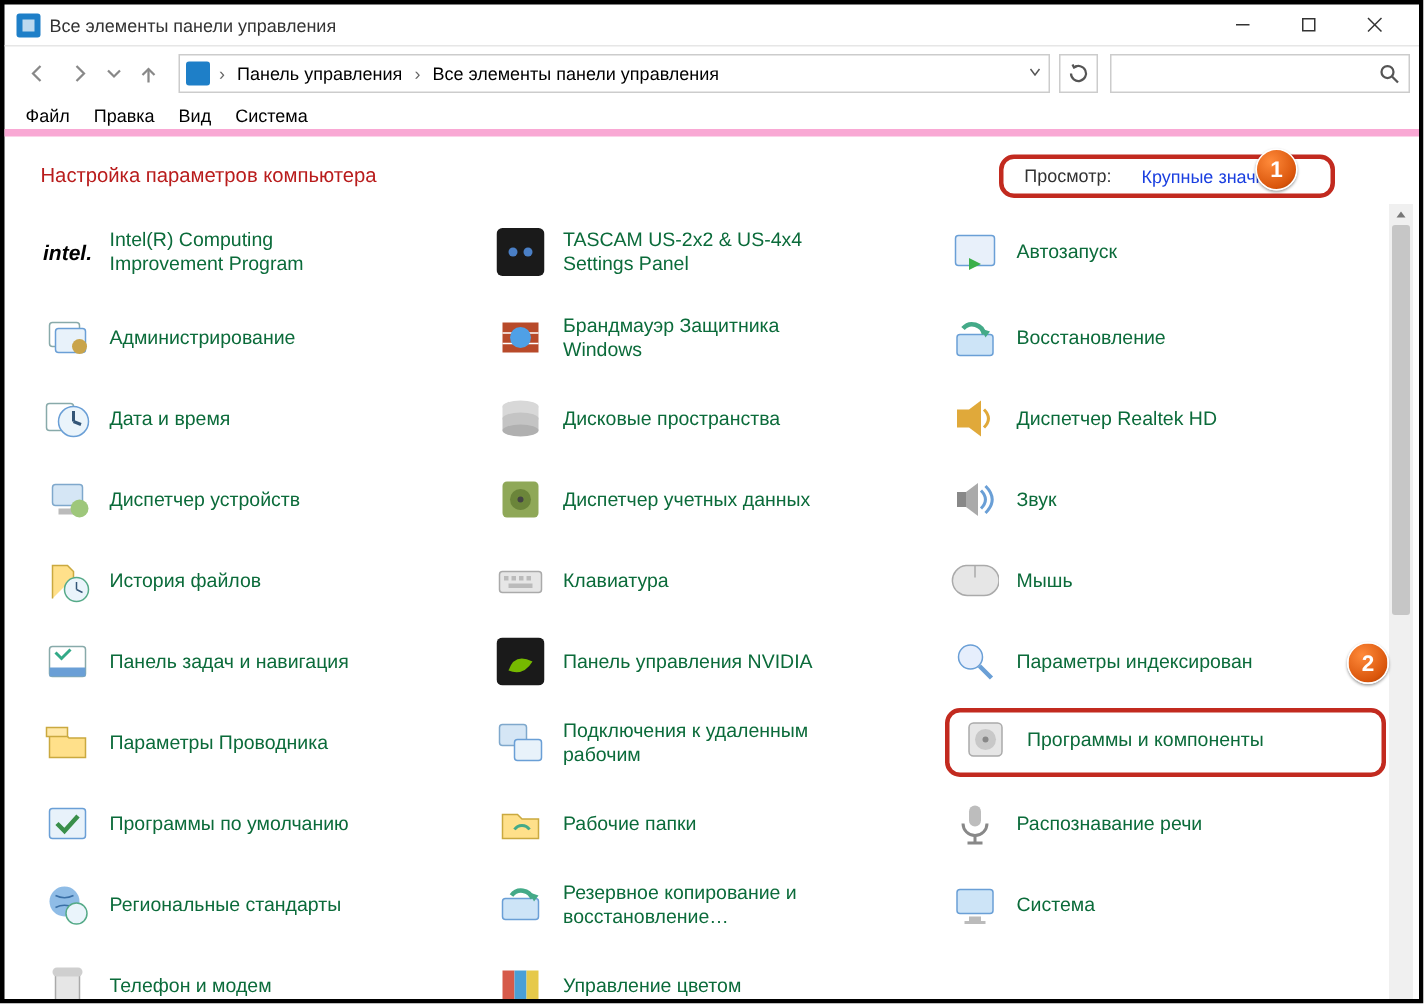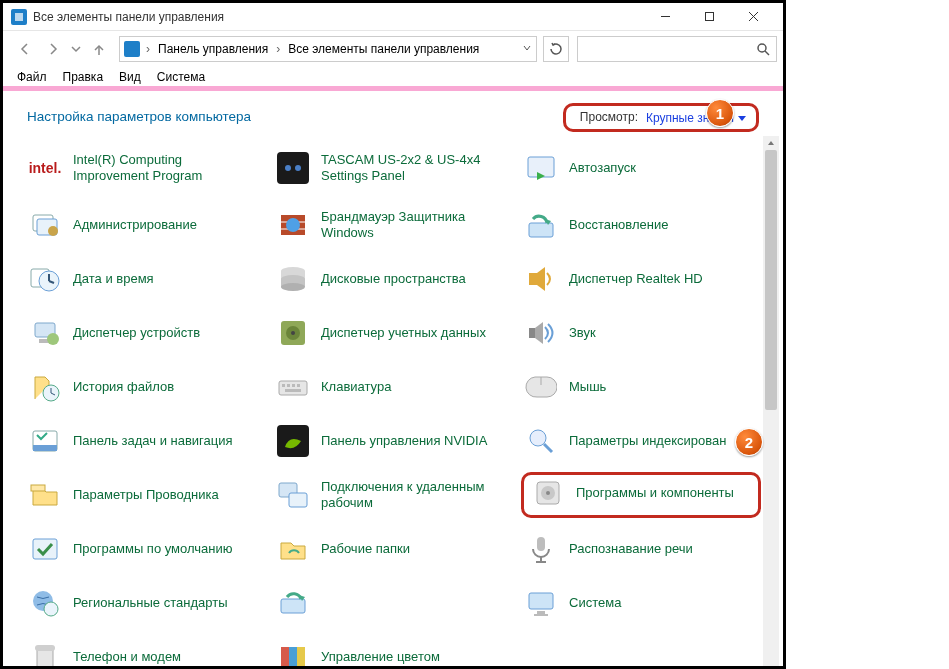--- a/index.html
+++ b/index.html
@@ -1,17 +1,17 @@
 <!DOCTYPE html>
 <html><head>
 <meta charset="utf-8">
 <style>
   * { box-sizing: border-box; margin: 0; padding: 0; }
   html, body { width: 949px; height: 669px; overflow: hidden; font-family: "Segoe UI", Tahoma, sans-serif; font-size: 12px; color: #000; }
-  .window { width: 786px; height: 669px; border: 3px solid #000; background: #fff; display: flex; flex-direction: column; }
+  .window { width: 949px; height: 669px; border: 3px solid #000; background: #fff; display: flex; flex-direction: column; }
   .titlebar { height: 28px; display: flex; align-items: center; padding: 0 8px; border-bottom: 1px solid #e6e6e6; }
   .titlebar .icon { width: 16px; height: 16px; background: #1e7fc8; border-radius: 2px; margin-right: 6px; display:flex; align-items:center; justify-content:center; }
   .titlebar .icon svg { width: 10px; height: 10px; }
   .title-text { font-size: 12px; color: #333; flex: 1; }
   .winctrl { display: flex; gap: 0; }
   .winbtn { width: 44px; height: 28px; display:flex; align-items:center; justify-content:center; color:#555; }
   .winbtn svg { width: 11px; height: 11px; stroke: #333; stroke-width: 1; fill: none; }
   .navbar { height: 36px; display: flex; align-items: center; padding: 2px 6px; gap: 4px; }
   .nav-arrows { display: flex; align-items: center; gap: 4px; padding: 0 4px; }
   .nav-arrows span { width: 24px; height: 24px; display:flex; align-items:center; justify-content:center; color:#888; }
@@ -22,35 +22,35 @@
   .addr .sep { color:#666; padding:0 2px; }
   .addr-tail { margin-left:auto; display:flex; gap:6px; align-items:center; }
   .addr-tail svg { width:10px; height:10px; stroke:#555; fill:none; }
   .refresh { width: 26px; height:26px; border:1px solid #ccc; display:flex; align-items:center; justify-content:center; margin-left:2px; }
   .refresh svg { width:14px; height:14px; stroke:#555; fill:none; stroke-width:1.5; }
   .search { width: 200px; height:26px; border:1px solid #ccc; margin-left:4px; display:flex; align-items:center; justify-content:flex-end; padding-right:6px; }
   .search svg { width:14px; height:14px; stroke:#555; fill:none; stroke-width:1.5; }
   .menubar { height: 24px; display:flex; align-items:center; gap:16px; padding: 0 10px 0 14px; border-bottom:5px solid #f9a8d4; font-size:12px; }
   .menubar span { color:#000; cursor:default; }
   .content { flex:1; position:relative; overflow:hidden; padding: 12px 22px 6px 22px; }
-  .heading { color: #0369a1; font-size: 13.5px; margin: 6px 0 12px 2px; }
-  .view-control { position:absolute; top: 12px; right: 24px; display:flex; align-items:center; gap:8px; padding: 4px 10px 4px 14px; border: 3px solid #c22a1f; border-radius: 10px; background:#fff; }
+  .heading { color: #b91c1c; font-size: 13.5px; margin: 6px 0 12px 2px; }
+  .view-control { position:absolute; top: 12px; right: 56px; display:flex; align-items:center; gap:20px; padding: 4px 26px 4px 14px; border: 3px solid #c22a1f; border-radius: 10px; background:#fff; }
   .view-control .lbl { font-size:12px; color:#333; }
   .view-control .val { font-size:12px; color:#1a3fe0; display:flex; align-items:center; gap:4px; }
   .view-control .val svg { width:8px; height:8px; fill:#1a3fe0; }
   .badge { position:absolute; width:28px; height:28px; border-radius:50%; background: radial-gradient(circle at 35% 30%, #ff8a3a, #d9550b 70%, #9a3600); color:#fff; font-weight:bold; font-size:15px; display:flex; align-items:center; justify-content:center; border:1.5px solid #fff; box-shadow: 0 1px 2px rgba(0,0,0,.4); z-index:20; }
   .badge.b1 { top: -7px; right: 22px; }
   .content-body { height: 560px; margin-top: 6px; position: relative; }
   .grid { display:grid; grid-template-columns: repeat(3, 1fr); gap: 8px 8px; padding-top: 6px; }
   .item { display:flex; align-items:center; gap:10px; height: 46px; padding: 2px; }
   .item-lg { height: 52px; }
   .ico { width: 36px; height: 36px; flex-shrink:0; display:flex; align-items:center; justify-content:center; border-radius:2px; }
   .ico svg { width: 32px; height: 32px; }
   .lbl { color: #0b6b3a; font-size: 13px; line-height: 1.25; max-width: 180px; }
-  .ico-intel { color:#b91c1c; font-weight:bold; font-size:14px; }
+  .ico-intel { color:#000000; font-weight:bold; font-size:14px; font-style:italic; }
   .item.highlight { border: 3.5px solid #c22a1f; border-radius: 10px; padding: 2px 10px 6px 6px; position:relative; }
   .scrollbar { position:absolute; right: -18px; top: 0; width: 16px; height: 560px; background:#f0f0f0; }
   .scrollbar .thumb { position:absolute; top: 14px; left:2px; right:2px; height: 260px; background:#c6c6c6; border-radius:2px; }
   .scrollbar .arrow { position:absolute; left:0; right:0; height:14px; display:flex; align-items:center; justify-content:center; }
   .scrollbar .arrow.up { top:0; }
   .scrollbar svg { width:8px; height:8px; fill:#777; }
 </style>
 </head>
 <body>
 
@@ -413,20 +413,21 @@
           <span class="lbl">Региональные стандарты</span>
         </div>
         <div class="item">
           <span class="ico">
               <svg viewBox="0 0 32 32">
                 <rect x="4" y="12" width="24" height="14" rx="2" fill="#cde4f7" stroke="#6a9fd6"></rect>
                 <path d="M10 10a8 8 0 0 1 14 2" fill="none" stroke="#4a8" stroke-width="3"></path>
                 <polygon points="22,8 28,10 25,14" fill="#4a8"></polygon>
               </svg>
             </span>
+          <span class="lbl">Резервное копирование и восстановление…</span>
         </div>
 
         <div class="item">
           <span class="ico">
               <svg viewBox="0 0 32 32">
                 <rect x="4" y="6" width="24" height="16" rx="2" fill="#cde4f7" stroke="#6a9fd6"></rect>
                 <rect x="12" y="24" width="8" height="3" fill="#bbb"></rect>
                 <rect x="9" y="27" width="14" height="2" fill="#bbb"></rect>
               </svg>
             </span>

